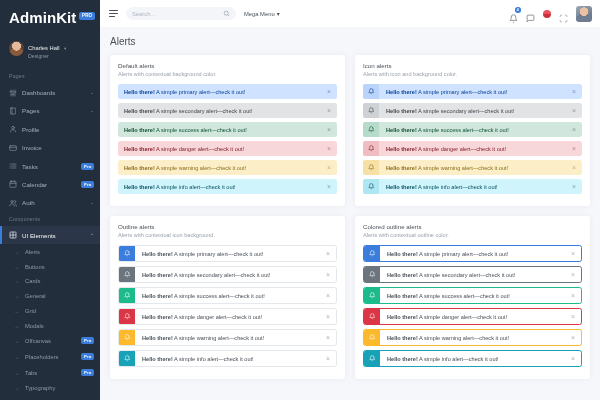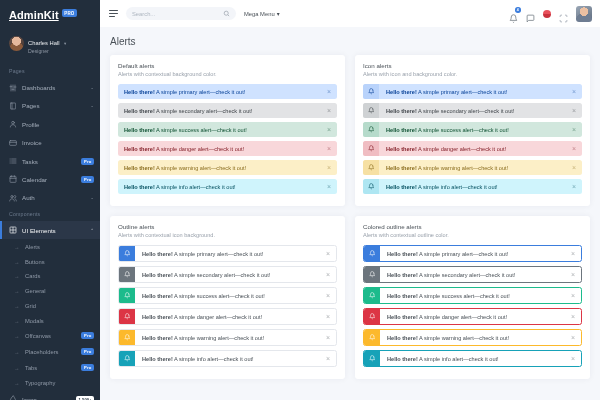--- a/index.html
+++ b/index.html
@@ -16,21 +16,21 @@
     width: 100px; height: 400px;
     background: #222e3c;
     flex: 0 0 100px;
     overflow: hidden;
     position: relative;
   }
   .brand {
     padding: 9px 0 8px 9px;
     display: flex; align-items: center; gap: 3px;
   }
-  .brand-name { color: #fff; font-size: 11px; font-weight: bold; letter-spacing: .1px; text-decoration: underline; }
+  .brand-name { color: #fff; font-size: 15px; font-weight: bold; letter-spacing: .1px; }
   .brand-badge {
     background: #3b7ddd; color: #fff; font-size: 4.5px; font-weight: bold;
     padding: 1.5px 2.5px; border-radius: 2px; letter-spacing: .2px;
     position: relative; top: -2px;
   }
   .user {
     display: flex; align-items: center; gap: 4px;
     padding: 2px 0 9px 9px;
   }
   .avatar-sm {

